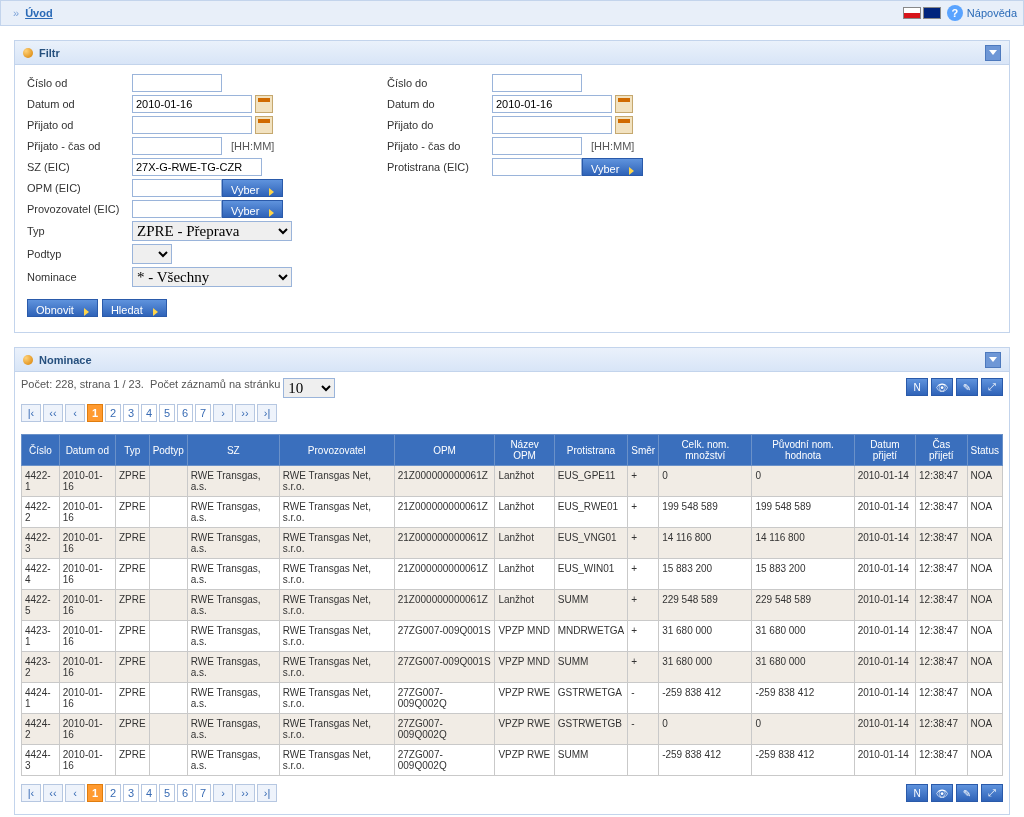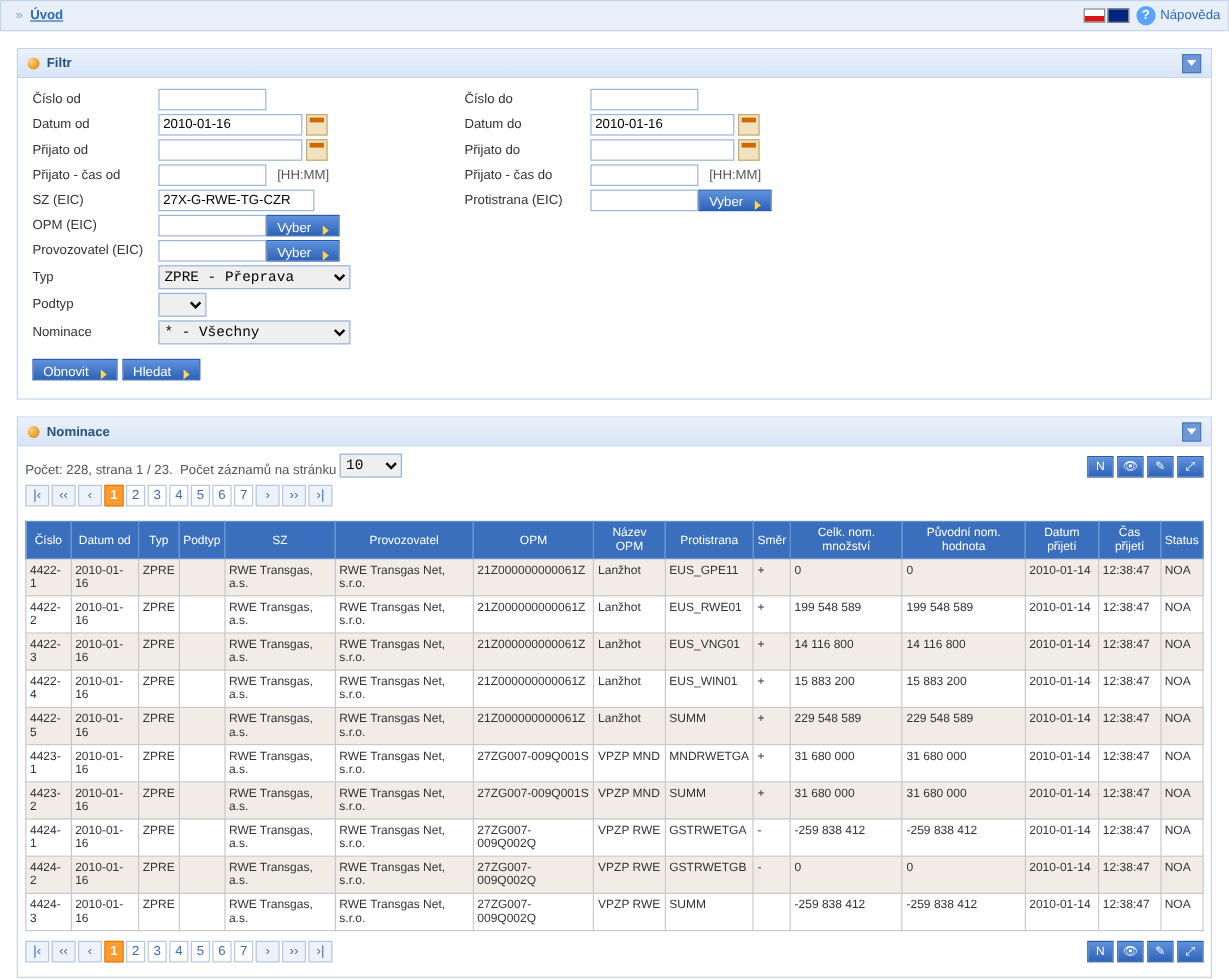--- a/index.html
+++ b/index.html
@@ -31,25 +31,25 @@
   input[type=text]{border:1px solid #9ab4da;height:18px;padding:1px 3px;font-family:inherit;font-size:11px}
   input.n{width:90px}
   input.d{width:120px}
   input.e{width:130px}
   input.sm{width:90px}
   .cal{display:inline-block;width:18px;height:18px;margin-left:3px;background:#f2e2c0;border:1px solid #c5a86f;position:relative;vertical-align:middle}
   .cal:before{content:"";position:absolute;top:2px;left:2px;right:2px;height:4px;background:#d06a00}
   .hhmm{margin-left:9px;color:#555}
   .btn{display:inline-flex;align-items:flex-end;height:18px;background:linear-gradient(#5f93dd,#2f63b8);color:#fff;border:1px solid #2a5aaa;padding:0 8px;cursor:pointer;font-size:11px;margin-right:4px}
   .btn .arrow{margin-left:10px;width:0;height:0;border-top:4px solid transparent;border-bottom:4px solid transparent;border-left:5px solid #ffd54a}
-  select{border:1px solid #9ab4da;height:20px;font-family:Liberation Mono, monospace;font-size:12px}
+  select{border:1px solid #9ab4da;height:20px;font-family:Liberation Serif, serif;font-size:15px}
   .sel-sm{width:40px}
   .sel-md{width:160px}
   .sel-xs{width:52px}
-  .cntbar{display:flex;align-items:flex-end;padding:6px 6px 0 6px;color:#555}
+  .cntbar{display:flex;align-items:flex-start;padding:6px 6px 0 6px;color:#555}
   .cntbar .sp{flex:1}
   .iconbtn{width:22px;height:18px;margin-left:3px;background:linear-gradient(#5f93dd,#2f63b8);border:1px solid #2a5aaa;display:inline-flex;align-items:center;justify-content:center;cursor:pointer;color:#fff;font-size:10px}
   .pager{display:flex;align-items:center;padding:6px}
   .pbtn{width:20px;height:18px;border:1px solid #b6c7e1;background:#eef3fb;margin-right:2px;display:inline-flex;align-items:center;justify-content:center;cursor:pointer;color:#386bb4;font-size:11px}
   .pnum{width:16px;height:18px;border:1px solid #b6c7e1;background:#fff;margin-right:2px;display:inline-flex;align-items:center;justify-content:center;cursor:pointer;font-size:11px;color:#386bb4}
   .pnum.cur{background:#ff9a2f;color:#fff;border-color:#e07d0e;font-weight:bold}
   table.data{width:100%;border-collapse:collapse;margin-top:6px;font-size:10px}
   table.data th{background:#3a6fbd;color:#fff;border:1px solid #6a91c9;padding:4px 3px;font-weight:normal;text-align:center}
   table.data td{border:1px solid #c9c9c9;padding:4px 3px;vertical-align:top}
   table.data tr.r0 td{background:#f1ece5}

